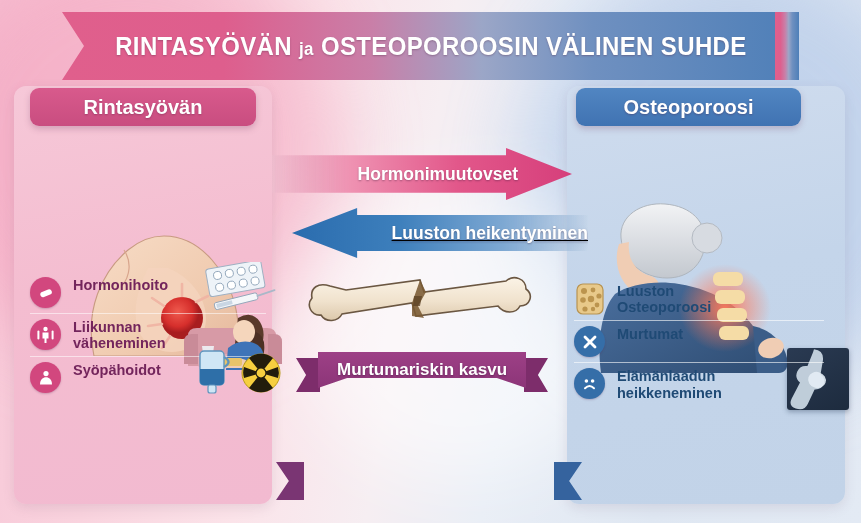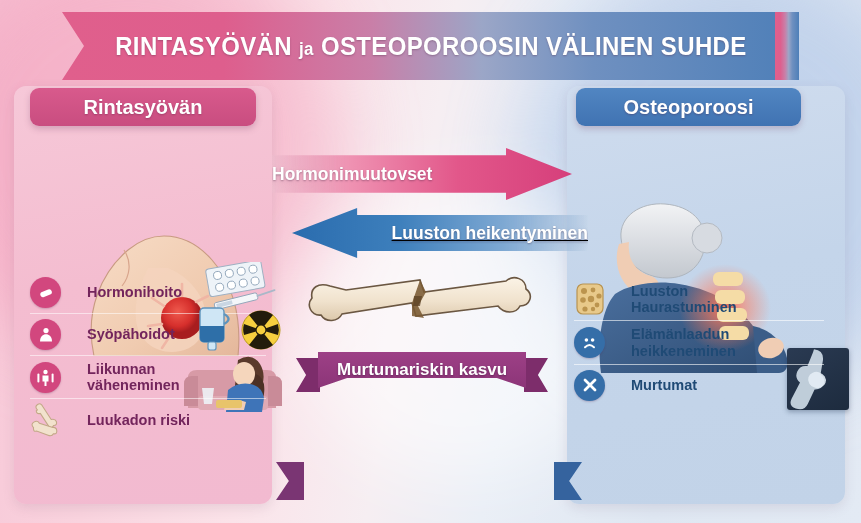--- a/index.html
+++ b/index.html
@@ -87,21 +87,21 @@
   
   #illus-woman { right: 18px; top: 112px; width: 270px; height: 175px; overflow: hidden; }
 
   
   .arrow { position: absolute; display: flex; align-items: center; z-index: 7; }
   #arrow-right {
     left: 272px; top: 148px; width: 300px; height: 52px;
     background: linear-gradient(90deg, rgba(248,214,226,.25) 0%, #ef92b2 26%, #e2578a 62%, #d63f7b 100%);
     -webkit-clip-path: polygon(0 14%, 78% 14%, 78% 0, 100% 50%, 78% 100%, 78% 86%, 0 86%);
     clip-path: polygon(0 14%, 78% 14%, 78% 0, 100% 50%, 78% 100%, 78% 86%, 0 86%);
-    justify-content: flex-start;
+    justify-content: flex-end;
     filter: drop-shadow(0 2px 3px rgba(140,60,100,.25));
   }
   #arrow-right .arrow-label { padding-right: 54px; }
   #arrow-left {
     left: 292px; top: 208px; width: 296px; height: 50px;
     background: linear-gradient(270deg, rgba(215,230,245,.22) 0%, #7fa9d3 28%, #3d7fbc 64%, #2a6cae 100%);
     -webkit-clip-path: polygon(100% 14%, 22% 14%, 22% 0, 0 50%, 22% 100%, 22% 86%, 100% 86%);
     clip-path: polygon(100% 14%, 22% 14%, 22% 0, 0 50%, 22% 100%, 22% 86%, 100% 86%);
     justify-content: flex-end;
     filter: drop-shadow(0 2px 3px rgba(40,80,130,.25));
@@ -158,21 +158,21 @@
     -webkit-clip-path: polygon(0 0, 100% 0, 54% 50%, 100% 100%, 0 100%);
     clip-path: polygon(0 0, 100% 0, 54% 50%, 100% 100%, 0 100%); }
 
   
   .list { position: absolute; z-index: 6; }
   #list-left  { left: 30px;  top: 272px; width: 236px; }
   #list-right { left: 574px; top: 278px; width: 250px; }
 
   .list-item {
     position: relative;
-    display: flex; align-items: center; gap: 26px;
+    display: flex; gap: 12px;
     padding: 5px 0;
   }
   .list-item + .list-item { border-top: 1px solid rgba(255,255,255,.55); }
   #list-right .list-item + .list-item { border-top: 1px solid rgba(255,255,255,.60); }
 
   .bullet-icon {
     flex: 0 0 auto; width: 31px; height: 31px; border-radius: 50%;
     display: flex; align-items: center; justify-content: center;
     box-shadow: 0 1px 2px rgba(90,40,80,.25);
   }
@@ -345,20 +345,46 @@
         <g transform="rotate(-14 45 38)">
           <rect x="16" y="34" width="44" height="7" rx="2" fill="#f4f7fa" stroke="#93a6ba" stroke-width=".9"></rect>
           <rect x="18" y="35.5" width="16" height="4" fill="#c9d6e3"></rect>
           <path d="M60 37.5 L78 36" stroke="#a9b8c8" stroke-width="1.8" stroke-linecap="round"></path>
         </g>
       </svg>
     </div>
 
     <div class="list-item">
       <span class="bullet-icon">
+        <svg width="19" height="19" viewBox="0 0 19 19" fill="#fff">
+          <circle cx="9.5" cy="4" r="2.2"></circle>
+          <path d="M6.5 7.5 h6 v6 h-2 v4.5 h-2 v-4.5 h-2 z"></path>
+          <rect x="1.4" y="5.5" width="2" height="9" rx="1"></rect>
+          <rect x="15.6" y="5.5" width="2" height="9" rx="1"></rect>
+        </svg>
+      </span>
+      <span class="item-label">Liikunnan
+väheneminen</span>
+      <svg class="thumb" style="left:152px; top:-8px;" width="104" height="66" viewBox="0 0 104 66">
+        <path d="M6 30 q0 -8 9 -8 h70 q9 0 9 8 v30 h-88 z" fill="#d79aa6"></path>
+        <path d="M2 36 q0 -8 8 -8 h6 v30 h-14 z" fill="#c98b98"></path>
+        <path d="M86 28 h6 q8 0 8 8 v22 h-14 z" fill="#c98b98"></path>
+        <rect x="16" y="48" width="70" height="14" rx="4" fill="#e0aab4"></rect>
+        <path d="M56 12 q14 -8 22 4 q6 10 2 22 q-2 8 -10 10 l-18 -2 z" fill="#5a3a2b"></path>
+        <path d="M74 26 q10 4 8 20 q-1 8 -8 10 l-4 -24 z" fill="#4c3024"></path>
+        <ellipse cx="62" cy="26" rx="11" ry="12" fill="#f5d6bc"></ellipse>
+        <path d="M46 42 q10 -8 22 -6 q12 2 14 14 l-2 14 l-36 0 z" fill="#3e74b8"></path>
+        <path d="M44 54 q10 -4 20 0 l-2 8 l-20 0 z" fill="#f0cdb4"></path>
+        <rect x="34" y="52" width="26" height="8" rx="2" fill="#e8c46a"></rect>
+        <path d="M20 40 l12 0 l-2 16 l-8 0 z" fill="#eef2f6" opacity=".9"></path>
+      </svg>
+    </div>
+
+    <div class="list-item">
+      <span class="bullet-icon">
         <svg width="18" height="18" viewBox="0 0 18 18" fill="#fff">
           <circle cx="9" cy="4.6" r="2.6"></circle>
           <path d="M3 15.5 C3 10.5 6 8.2 9 8.2 C12 8.2 15 10.5 15 15.5 Z"></path>
         </svg>
       </span>
       <span class="item-label">Syöpähoidot</span>
       <svg class="thumb" style="left:164px; top:-12px;" width="92" height="52" viewBox="0 0 92 52">
         <rect x="6" y="6" width="24" height="34" rx="4" fill="#cfe6f5" stroke="#5e94bd" stroke-width="1.4"></rect>
         <path d="M6 24 h24 v12 a4 4 0 0 1 -4 4 h-16 a4 4 0 0 1 -4 -4 z" fill="#2e6fa8"></path>
         <path d="M30 12 q9 5 0 10" fill="none" stroke="#5e94bd" stroke-width="2.4"></path>
@@ -367,57 +393,20 @@
         <g fill="#221c0c">
           <path d="M67 28 L79 13 A19 19 0 0 0 55 13 Z" transform="rotate(0 67 28)"></path>
           <path d="M67 28 L55 43 A19 19 0 0 0 79 43 Z"></path>
           <path d="M67 28 L84 33 A19 19 0 0 0 84 22 Z"></path>
           <path d="M67 28 L50 22 A19 19 0 0 0 50 33 Z"></path>
         </g>
         <circle cx="67" cy="28" r="5" fill="#f6cf3f" stroke="#221c0c" stroke-width="1.2"></circle>
       </svg>
     </div>
 
-    <div class="list-item">
-      <span class="bullet-icon">
-        <svg width="19" height="19" viewBox="0 0 19 19" fill="#fff">
-          <circle cx="9.5" cy="4" r="2.2"></circle>
-          <path d="M6.5 7.5 h6 v6 h-2 v4.5 h-2 v-4.5 h-2 z"></path>
-          <rect x="1.4" y="5.5" width="2" height="9" rx="1"></rect>
-          <rect x="15.6" y="5.5" width="2" height="9" rx="1"></rect>
-        </svg>
-      </span>
-      <span class="item-label">Liikunnan
-väheneminen</span>
-      <svg class="thumb" style="left:152px; top:-8px;" width="104" height="66" viewBox="0 0 104 66">
-        <path d="M6 30 q0 -8 9 -8 h70 q9 0 9 8 v30 h-88 z" fill="#d79aa6"></path>
-        <path d="M2 36 q0 -8 8 -8 h6 v30 h-14 z" fill="#c98b98"></path>
-        <path d="M86 28 h6 q8 0 8 8 v22 h-14 z" fill="#c98b98"></path>
-        <rect x="16" y="48" width="70" height="14" rx="4" fill="#e0aab4"></rect>
-        <path d="M56 12 q14 -8 22 4 q6 10 2 22 q-2 8 -10 10 l-18 -2 z" fill="#5a3a2b"></path>
-        <path d="M74 26 q10 4 8 20 q-1 8 -8 10 l-4 -24 z" fill="#4c3024"></path>
-        <ellipse cx="62" cy="26" rx="11" ry="12" fill="#f5d6bc"></ellipse>
-        <path d="M46 42 q10 -8 22 -6 q12 2 14 14 l-2 14 l-36 0 z" fill="#3e74b8"></path>
-        <path d="M44 54 q10 -4 20 0 l-2 8 l-20 0 z" fill="#f0cdb4"></path>
-        <rect x="34" y="52" width="26" height="8" rx="2" fill="#e8c46a"></rect>
-        <path d="M20 40 l12 0 l-2 16 l-8 0 z" fill="#eef2f6" opacity=".9"></path>
-      </svg>
-    </div>
-
-    <div class="list-item">
-      <span class="bullet-icon plain">
-        <svg width="34" height="34" viewBox="0 0 34 34">
-          <g fill="#f2e2cd" stroke="#c3a888" stroke-width="1.2">
-            <path d="M7 8 q-4 -3 -1 -6 q3 -3 6 1 l12 12 q4 -2 6 1 q2 4 -2 5 q-1 4 -5 2 l-12 -12 q-4 2 -5 -2 z" transform="rotate(12 17 12)"></path>
-            <path d="M4 24 q-3 -4 1 -6 q4 -2 6 2 l14 6 q4 0 4 4 q0 4 -4 3 q-2 3 -6 1 l-12 -6 q-4 1 -3 -4 z" transform="rotate(-6 17 26)"></path>
-          </g>
-        </svg>
-      </span>
-      <span class="item-label">Luukadon riski</span>
-    </div>
   </div>
 
   <div class="xray-tile">
     <svg width="62" height="62" viewBox="0 0 62 62">
       <g fill="#c9d6e2" opacity=".95">
         <path d="M18 4 q10 -2 12 8 l2 14 q6 2 6 8 q0 6 -7 8 l-2 16 q-1 8 -10 8 q-8 0 -7 -8 l3 -18 q-7 -3 -6 -10 q1 -7 8 -8 l1 -14 q0 -4 0 -4 z" transform="rotate(18 31 31)"></path>
       </g>
       <ellipse cx="30" cy="32" rx="9" ry="8" fill="#e4edf5" opacity=".9" transform="rotate(18 30 32)"></ellipse>
     </svg>
   </div>
@@ -434,39 +423,39 @@
               <circle cx="24" cy="14" r="2.6"></circle>
             <circle cx="8" cy="18" r="2.8"></circle>
               <circle cx="16" cy="17" r="3.2"></circle>
               <circle cx="22" cy="23" r="2.4"></circle>
             <circle cx="10" cy="27" r="2.6"></circle>
               <circle cx="18" cy="27" r="2.2"></circle>
           </g>
         </svg>
       </span>
       <span class="item-label">Luuston
-Haurastuminen</span>
+Osteoporoosi</span>
+    </div>
+
+    <div class="list-item">
+      <span class="bullet-icon">
+        <svg width="16" height="16" viewBox="0 0 16 16" stroke="#fff" stroke-width="2.8" stroke-linecap="round">
+          <path d="M3 3 L13 13"></path>
+            <path d="M13 3 L3 13"></path>
+        </svg>
+      </span>
+      <span class="item-label">Murtumat</span>
     </div>
 
     <div class="list-item">
       <span class="bullet-icon">
         <svg width="19" height="19" viewBox="0 0 19 19">
           <circle cx="6.4" cy="7" r="1.8" fill="#fff"></circle>
             <circle cx="12.6" cy="7" r="1.8" fill="#fff"></circle>
           <path d="M5 14.2 q4.5 -4.4 9 0" fill="none" stroke="#fff" stroke-width="2" stroke-linecap="round"></path>
         </svg>
       </span>
       <span class="item-label">Elämänlaadun
 heikkeneminen</span>
     </div>
-
-    <div class="list-item">
-      <span class="bullet-icon">
-        <svg width="16" height="16" viewBox="0 0 16 16" stroke="#fff" stroke-width="2.8" stroke-linecap="round">
-          <path d="M3 3 L13 13"></path>
-            <path d="M13 3 L3 13"></path>
-        </svg>
-      </span>
-      <span class="item-label">Murtumat</span>
-    </div>
   </div>
 
 </div>
 
 </body></html>

